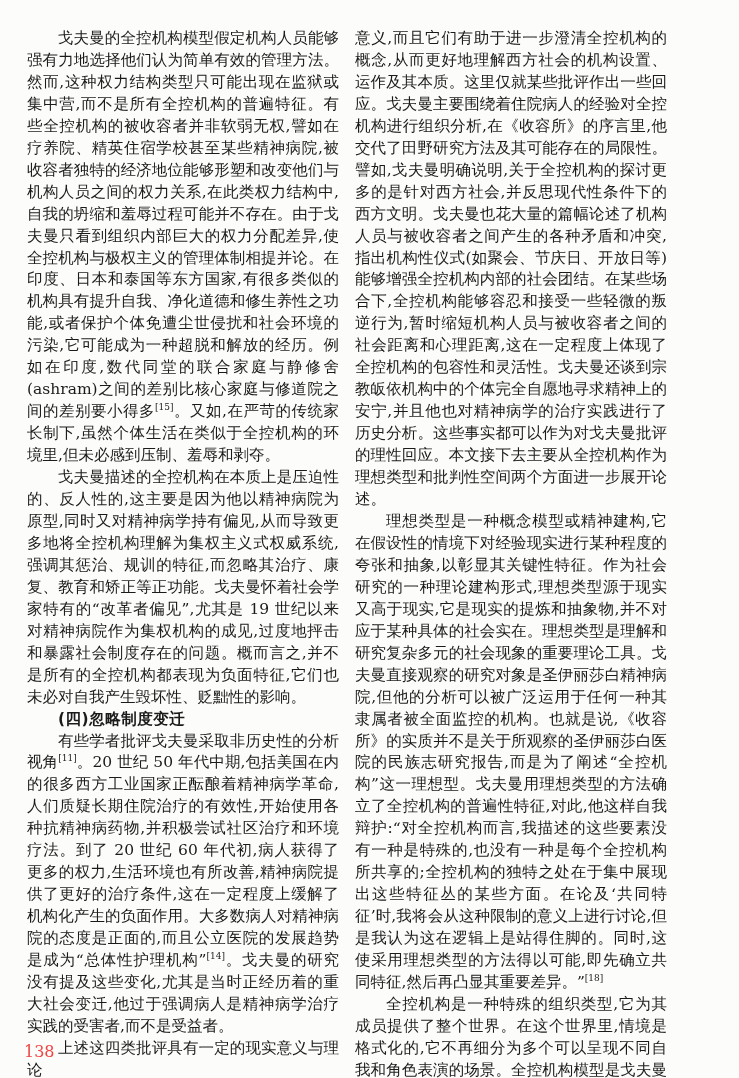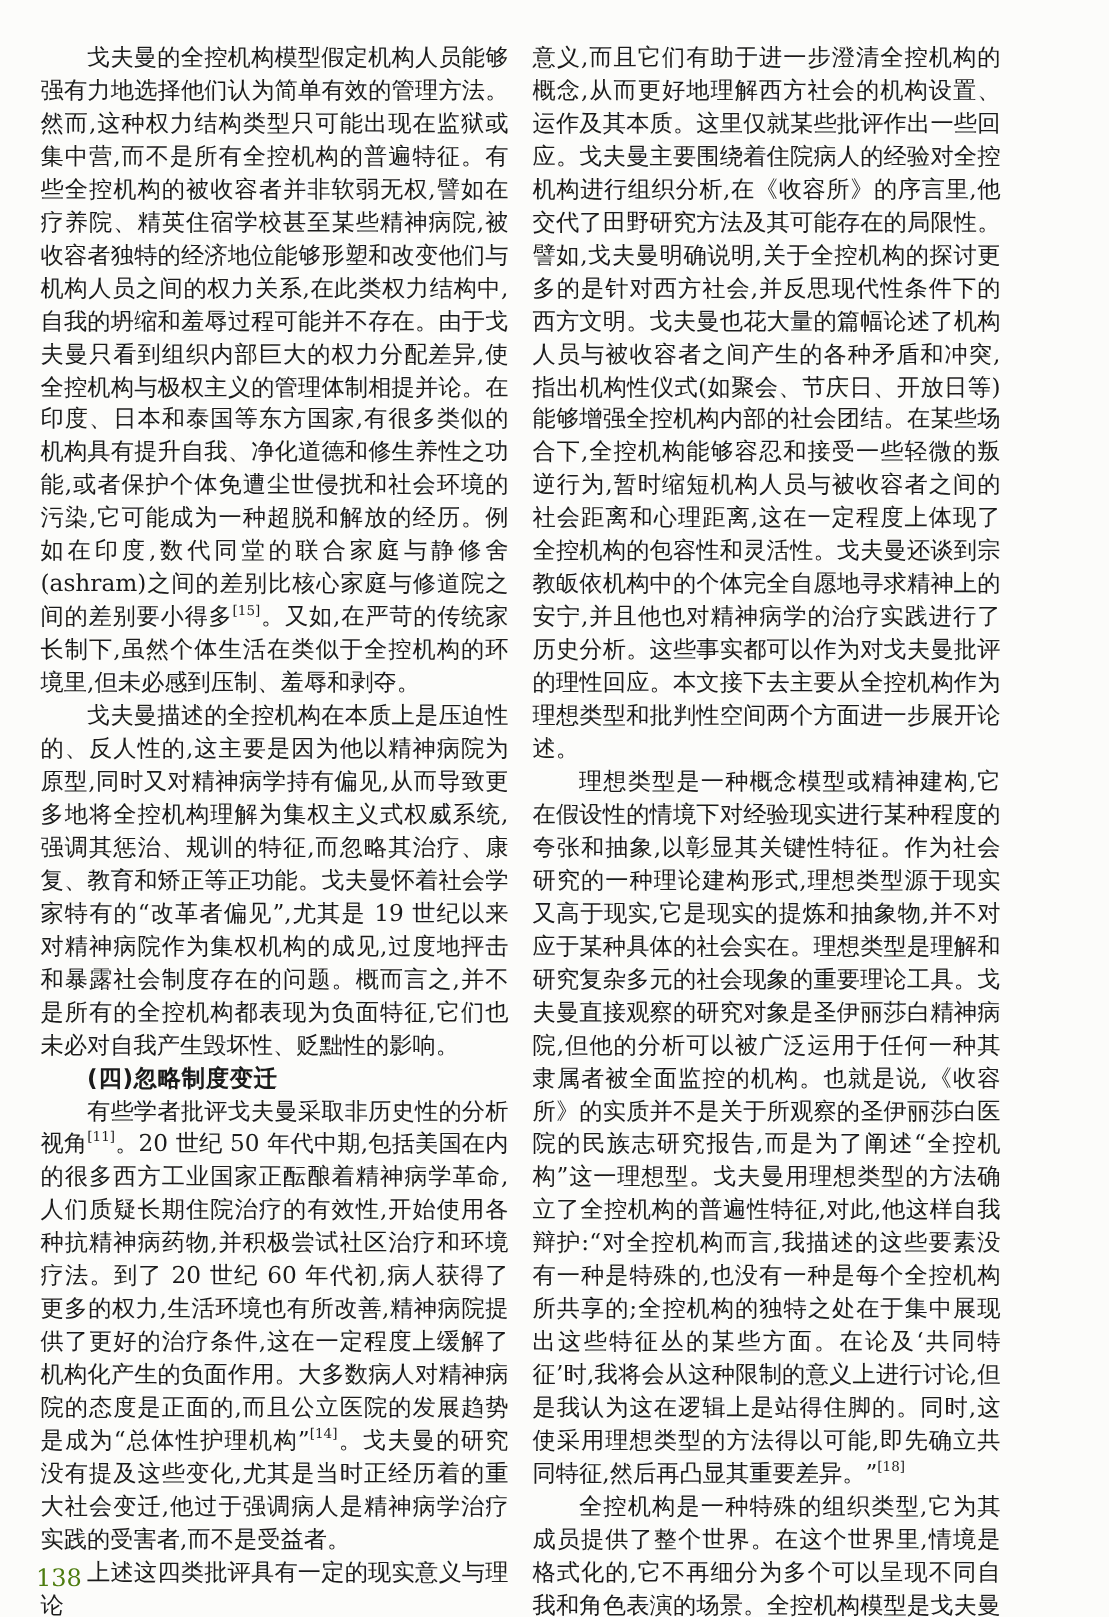--- a/index.html
+++ b/index.html
@@ -58,21 +58,21 @@
     line-height: 0;
     vertical-align: super;
     letter-spacing: 0;
   }
   .page-number {
     position: absolute;
     left: 24px;
     top: 1042px;
     font-size: 16px;
     font-family: "DejaVu Serif", "Liberation Serif", serif;
-    color: #4d7c0f;
+    color: #ef4444;
   }
 </style>
 </head>
 <body>
 
 <div class="page">
   <div class="columns">
     <div class="col">
         <p class="para"><span>戈夫曼的全控机构模型假定机构人员能够强有力地选择他们认为简单有效的管理方法。然而,这种权力结构类型只可能出现在监狱或集中营,而不是所有全控机构的普遍特征。有些全控机构的被收容者并非软弱无权,譬如在疗养院、精英住宿学校甚至某些精神病院,被收容者独特的经济地位能够形塑和改变他们与机构人员之间的权力关系,在此类权力结构中,自我的坍缩和羞辱过程可能并不存在。由于戈夫曼只看到组织内部巨大的权力分配差异,使全控机构与极权主义的管理体制相提并论。在印度、日本和泰国等东方国家,有很多类似的机构具有提升自我、净化道德和修生养性之功能,或者保护个体免遭尘世侵扰和社会环境的污染,它可能成为一种超脱和解放的经历。例如在印度,数代同堂的联合家庭与静修舍(ashram)之间的差别比核心家庭与修道院之间的差别要小得多</span><sup class="fn">[15]</sup><span>。又如,在严苛的传统家长制下,虽然个体生活在类似于全控机构的环境里,但未必感到压制、羞辱和剥夺。</span></p>
         <p class="para"><span>戈夫曼描述的全控机构在本质上是压迫性的、反人性的,这主要是因为他以精神病院为原型,同时又对精神病学持有偏见,从而导致更多地将全控机构理解为集权主义式权威系统,强调其惩治、规训的特征,而忽略其治疗、康复、教育和矫正等正功能。戈夫曼怀着社会学家特有的“改革者偏见”,尤其是 19 世纪以来对精神病院作为集权机构的成见,过度地抨击和暴露社会制度存在的问题。概而言之,并不是所有的全控机构都表现为负面特征,它们也未必对自我产生毁坏性、贬黜性的影响。</span></p>

